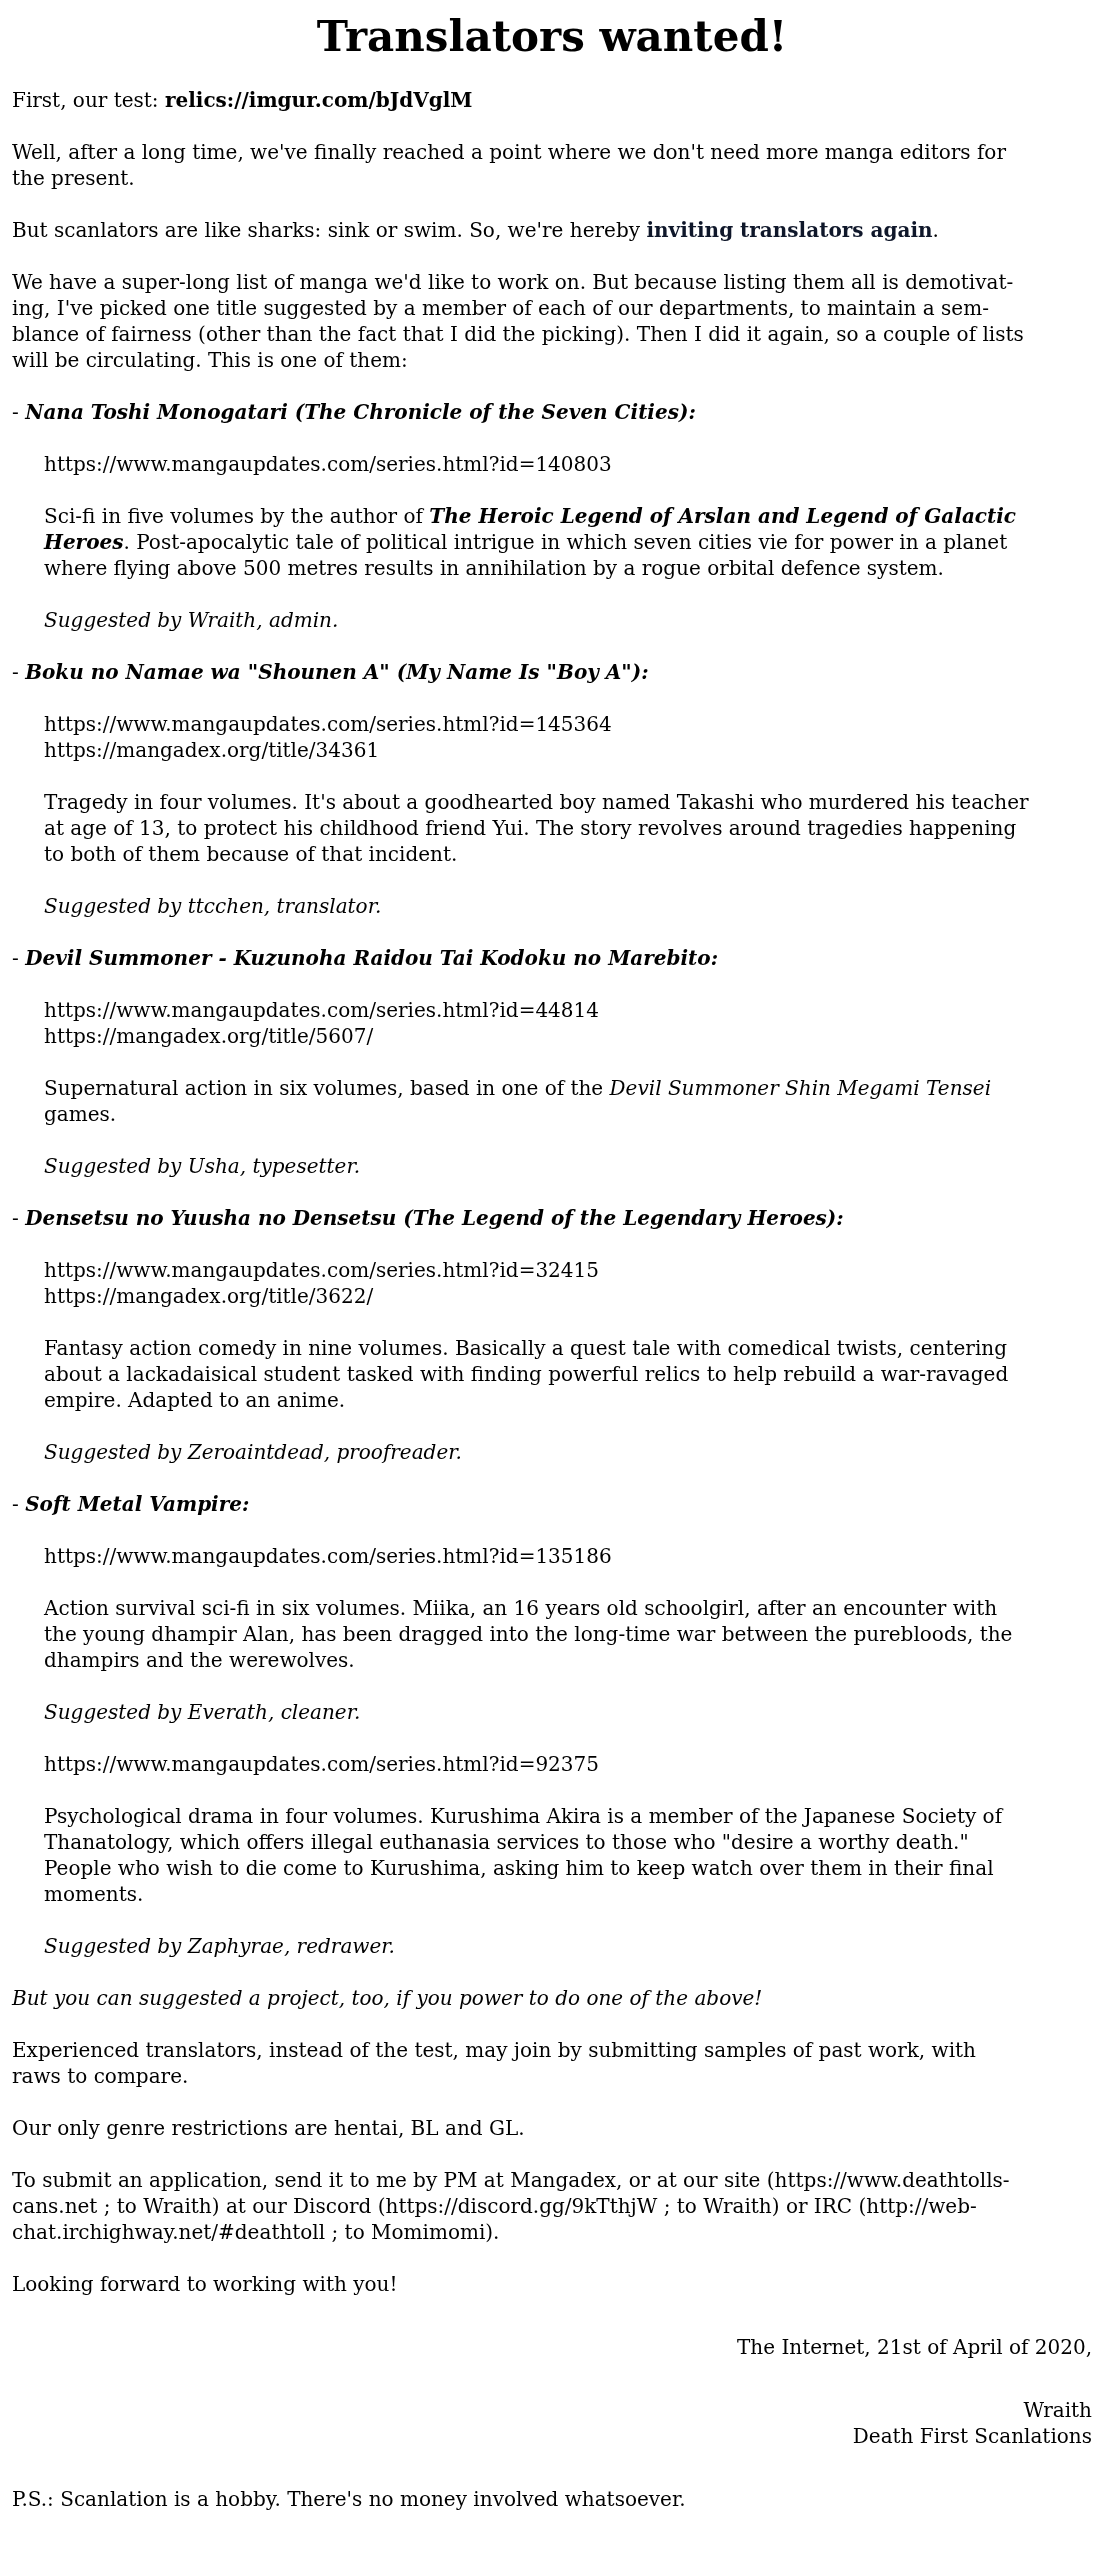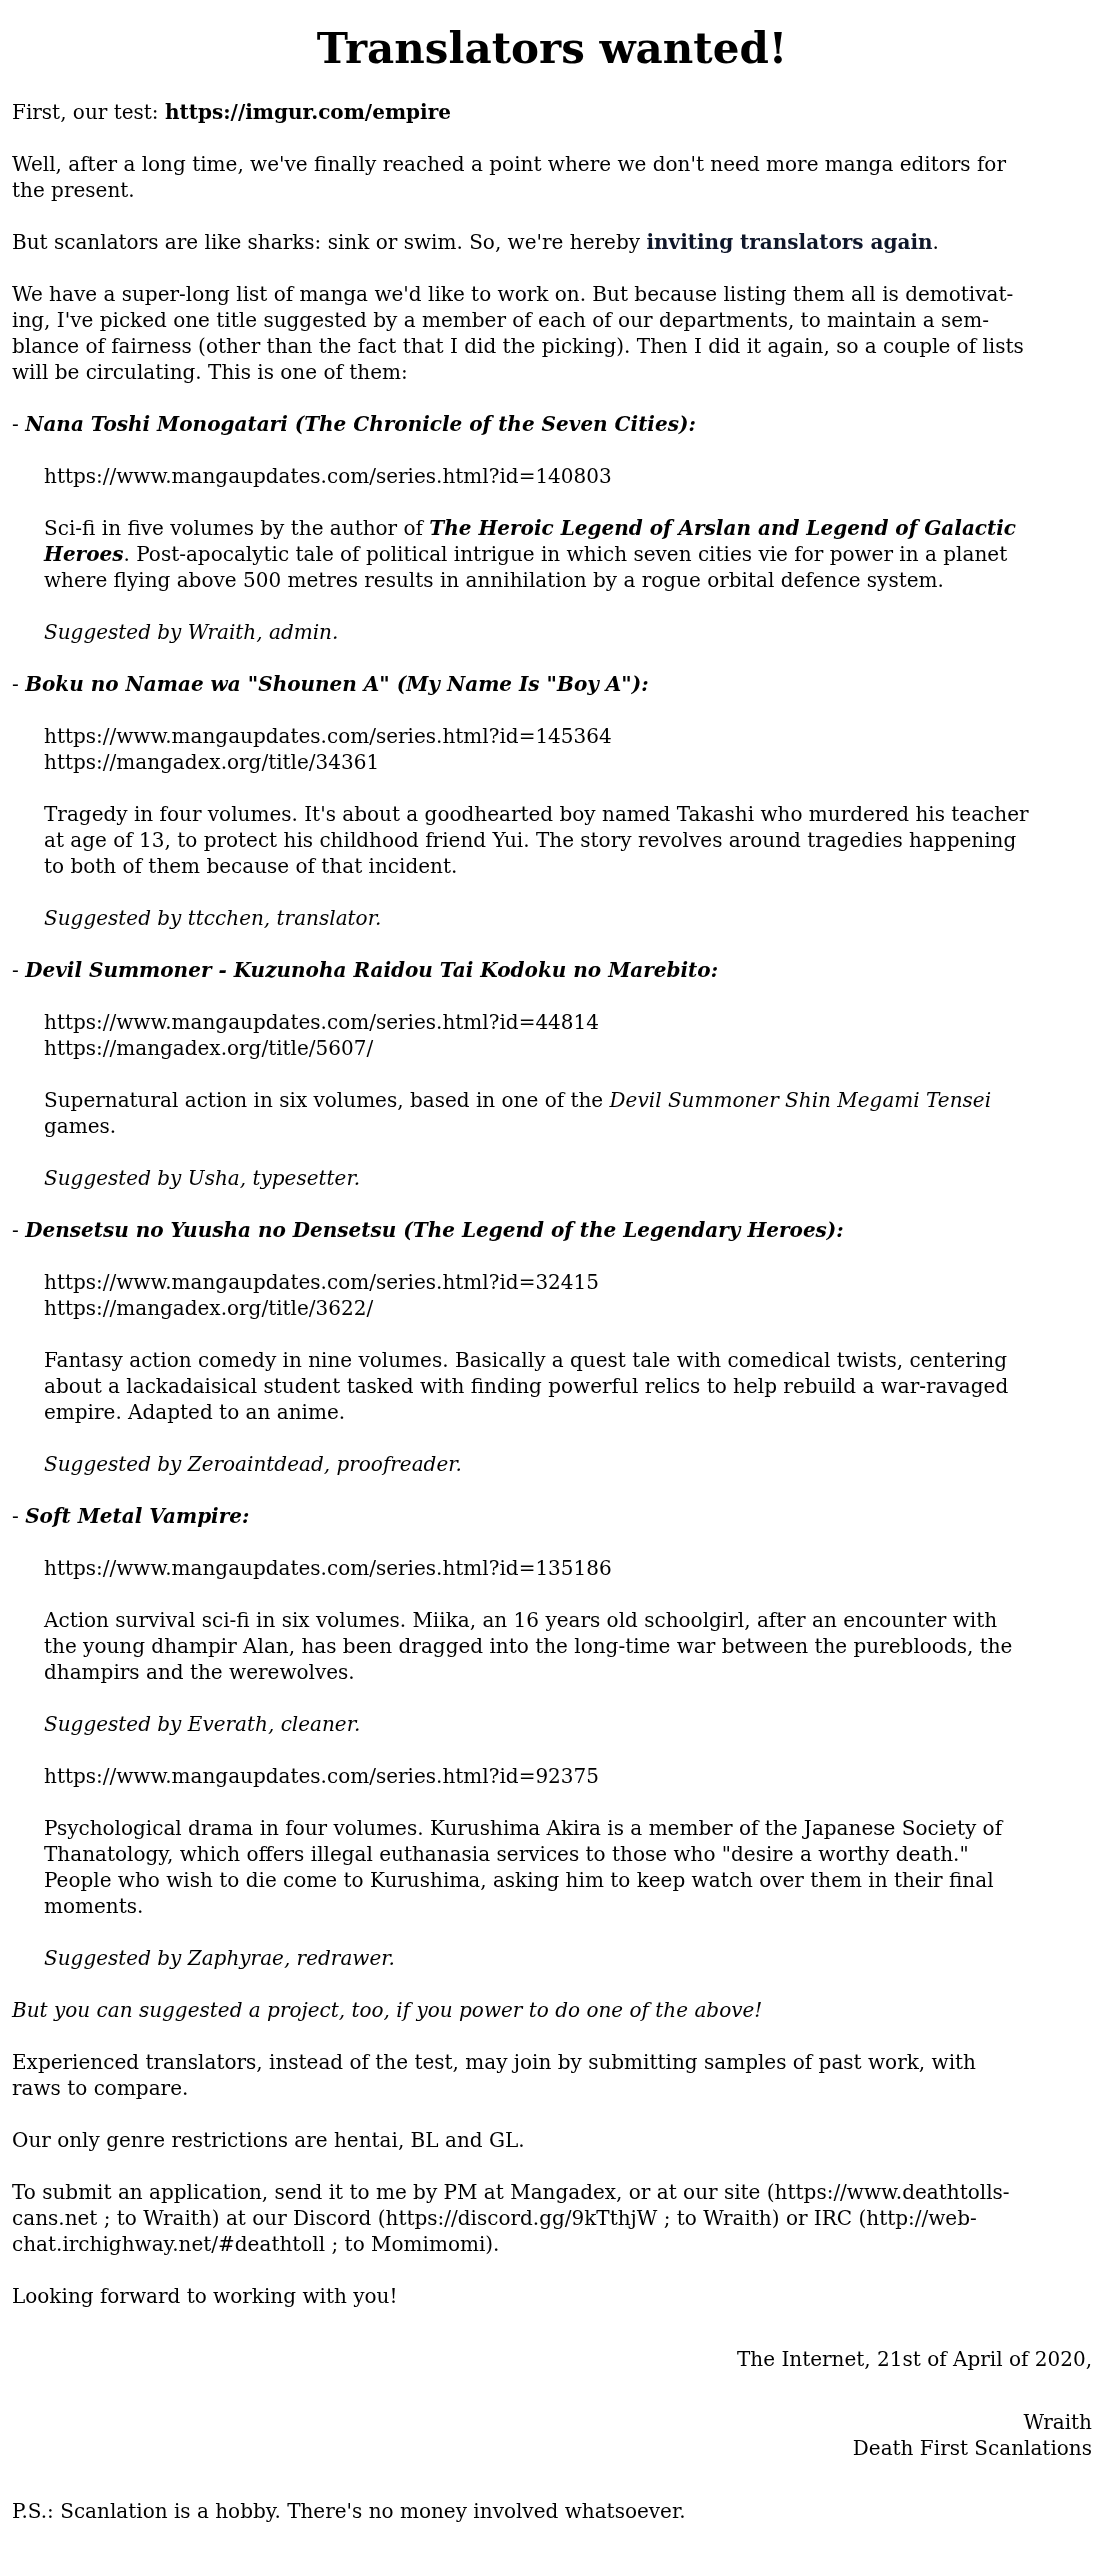--- a/index.html
+++ b/index.html
@@ -5,21 +5,21 @@
   html, body { margin: 0; padding: 0; background: #ffffff; }
   .page {
     width: 1104px;
     height: 2576px;
     box-sizing: border-box;
     background: #ffffff;
     color: #000000;
     font-family: "DejaVu Serif", "Liberation Serif", serif;
     font-size: 20px;
     line-height: 26px;
-    padding: 23px 12px 0 12px;
+    padding: 11px 12px 0 12px;
     overflow: hidden;
   }
   .title {
     font-size: 42px;
     line-height: 52px;
     font-weight: bold;
     text-align: center;
     margin: 0 0 24px 0;
   }
   .para { margin: 0 0 26px 0; white-space: pre-line; }
@@ -32,21 +32,21 @@
   .sig-block { margin-top: 37px; }
   .ps { margin-top: 37px; margin-bottom: 0; }
 </style>
 </head>
 <body>
 
 <div class="page">
 
   <h1 class="title">Translators wanted!</h1>
 
-  <p class="para"><span>First, our test: </span><span class="b">https://imgur.com/empire</span></p>
+  <p class="para"><span>First, our test: </span><span class="b">relics://imgur.com/bJdVglM</span></p>
 
   <p class="para">Well, after a long time, we've finally reached a point where we don't need more manga editors for
 the present.</p>
 
   <p class="para"><span>But scanlators are like sharks: sink or swim. So, we're hereby </span><span class="b" style="color: #0f172a;">inviting translators again</span><span>.</span></p>
 
   <p class="para">We have a super-long list of manga we'd like to work on. But because listing them all is demotivat-
 ing, I've picked one title suggested by a member of each of our departments, to maintain a sem-
 blance of fairness (other than the fact that I did the picking). Then I did it again, so a couple of lists
 will be circulating. This is one of them:</p>

